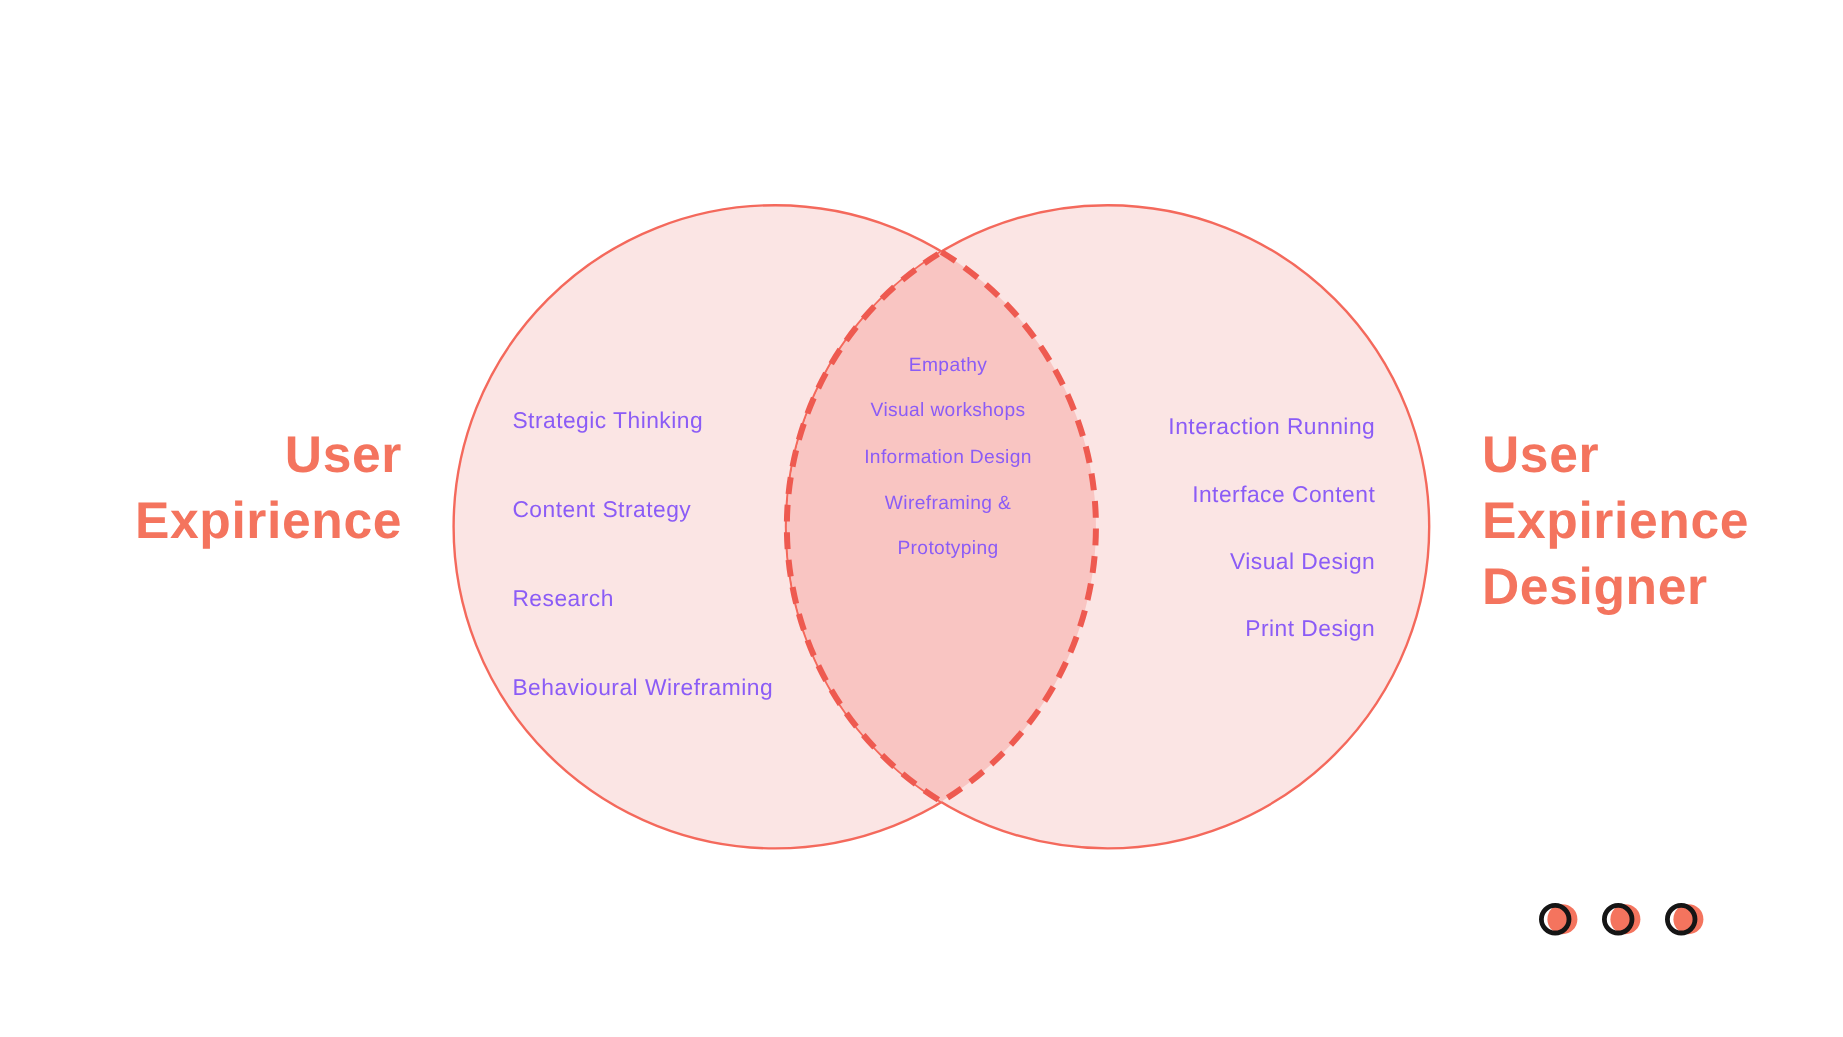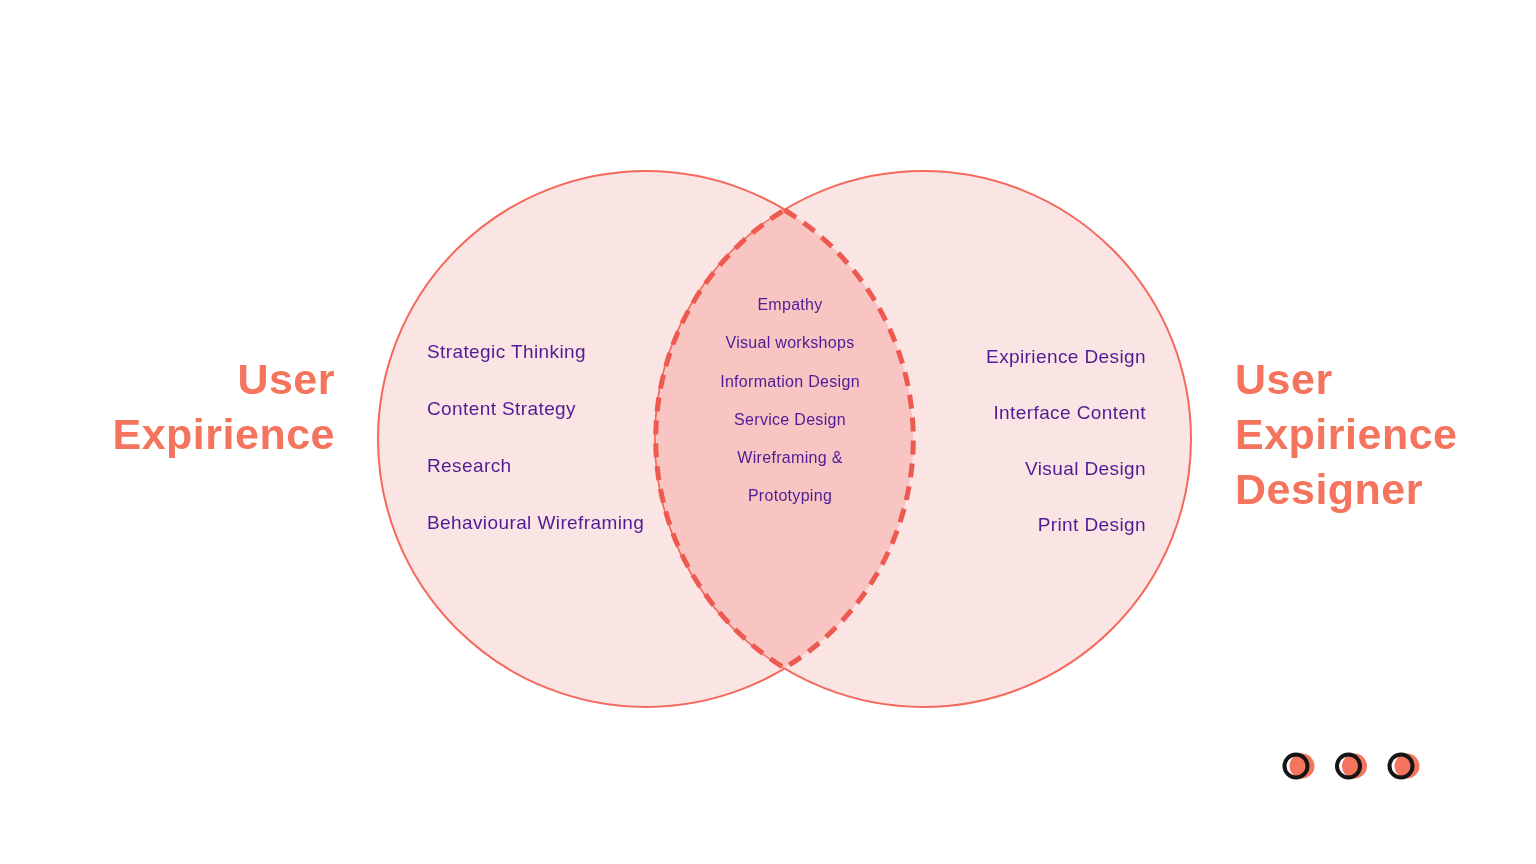--- a/index.html
+++ b/index.html
@@ -23,26 +23,26 @@
     color: #F4745E;
     white-space: nowrap;
   }
   .title-left  { right: 1201px; text-align: right; }
   .title-right { left: 1235px; text-align: left; }
 
   .items {
     position: absolute;
     display: flex;
     flex-direction: column;
-    color: #4c1d95;
+    color: #8b5cf6;
     white-space: nowrap;
   }
   .items-left {
     left: 427px; top: 341px;
-    font-size: 19px; line-height: 22px; gap: 35px;
+    font-size: 19px; line-height: 22px; gap: 52px;
     letter-spacing: 0.4px;
     text-align: left;
   }
   .items-right {
     right: 390px; top: 346px;
     font-size: 19px; line-height: 22px; gap: 34px;
     letter-spacing: 0.4px;
     text-align: right;
   }
   .items-overlap {
@@ -80,27 +80,26 @@
     <div>Strategic Thinking</div>
     <div>Content Strategy</div>
     <div>Research</div>
     <div>Behavioural Wireframing</div>
   </div>
 
   <div class="items items-overlap">
     <div>Empathy</div>
     <div>Visual workshops</div>
     <div>Information Design</div>
-    <div>Service Design</div>
     <div>Wireframing &amp;</div>
     <div>Prototyping</div>
   </div>
 
   <div class="items items-right">
-    <div>Expirience Design</div>
+    <div>Interaction Running</div>
     <div>Interface Content</div>
     <div>Visual Design</div>
     <div>Print Design</div>
   </div>
 
   <svg class="dots-svg" width="170" height="52" viewBox="0 0 170 52">
     <g>
       <circle cx="32" cy="26" r="12.5" fill="#F4745E"></circle>
       <circle cx="26" cy="26" r="11.5" fill="none" stroke-width="4" stroke="#151515"></circle>
     </g>

